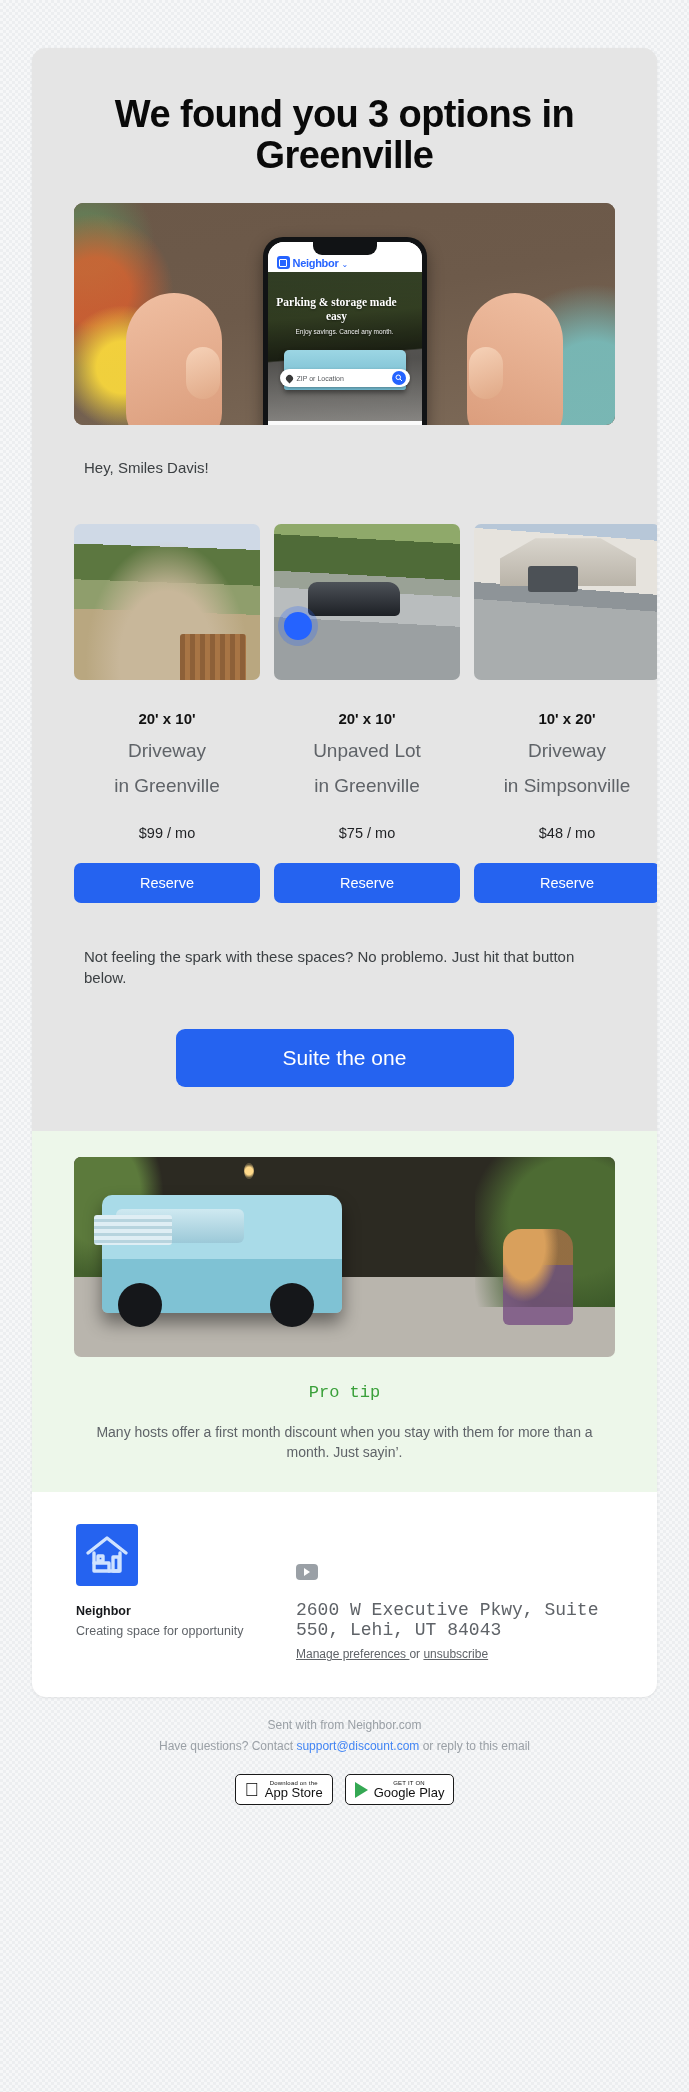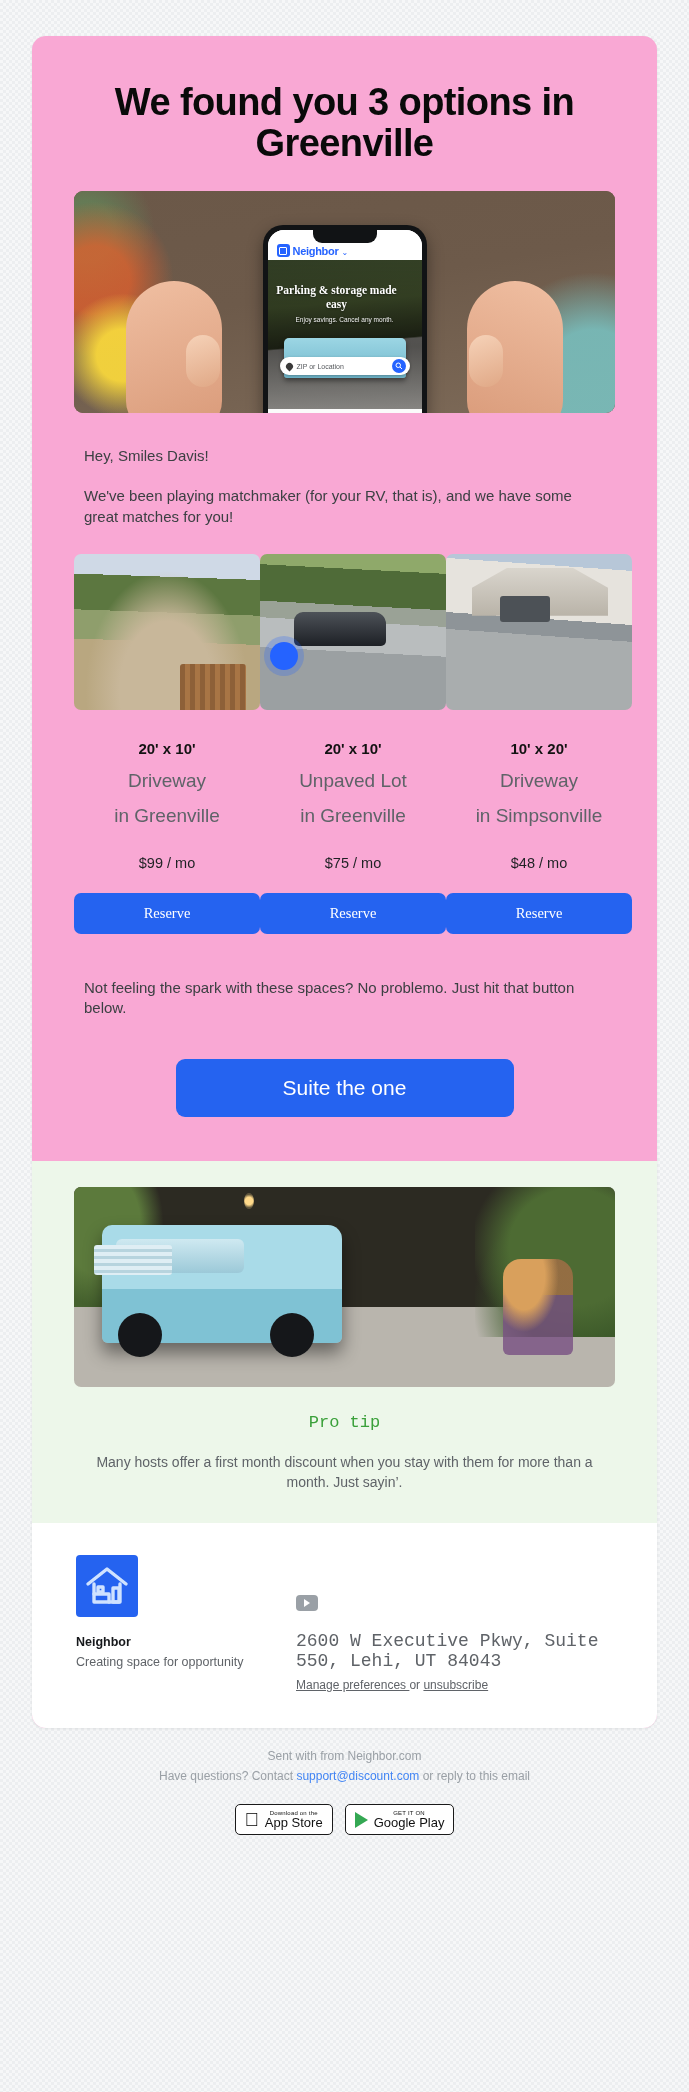--- a/index.html
+++ b/index.html
@@ -15,22 +15,22 @@
                       linear-gradient(45deg, #eceef0 25%, transparent 25%, transparent 75%, #eceef0 75%);
     background-size: 6px 6px;
     background-position: 0 0, 3px 3px;
     background-color: #f6f7f8;
     padding: 32px 0 0 0;
   }
 
   
   .email-card {
     width: 625px;
-    margin: 4px auto;
-    background: #f9a8d4;
+    margin: 16px auto;
+    background: #e5e5e5;
     border-radius: 14px;
     box-shadow: 0 1px 3px rgba(0,0,0,.07);
     overflow: hidden;
   }
 
   
   .headline-wrap { padding: 46px 52px 28px; }
   .headline {
     font-size: 38px;
     line-height: 1.07;
@@ -152,21 +152,21 @@
     background: #fbfbfb; display: flex; align-items: center; justify-content: center;
   }
 
   
   .body-wrap { padding: 34px 52px 0; }
   .greet { font-size: 15px; color: #3c4043; margin-bottom: 22px; }
   .intro { font-size: 15px; color: #3c4043; line-height: 1.38; }
 
   
   .listings {
-    display: flex; gap: 0; padding: 26px 42px 0;
+    display: flex; gap: 14px; padding: 26px 42px 0;
     overflow: hidden;
   }
   .listing { width: 186px; flex: none; }
   .listing-photo {
     height: 156px; border-radius: 7px; overflow: hidden; position: relative;
   }
   .photo-a {
     background:
       radial-gradient(ellipse at 50% 88%, #c8b79a 0 36%, rgba(200,183,154,0) 62%),
       linear-gradient(182deg,#cfd9e6 0 16%,#5c7740 16% 38%,#8f9e6c 38% 56%,#b9a780 56% 100%);
@@ -210,21 +210,21 @@
   .listing-type, .listing-city {
     text-align: center; font-size: 19px; color: #5f6368; margin-top: 13px;
   }
   .listing-price {
     text-align: center; font-size: 14.5px; color: #1f2124; margin-top: 28px;
   }
   .reserve-btn {
     display: block; width: 100%; margin-top: 22px;
     background: #2563f0; color: #fff; border: none;
     border-radius: 7px; padding: 12px 16px;
-    font-size: 14.5px; font-family: Liberation Serif, serif; cursor: pointer;
+    font-size: 14.5px; font-family: Liberation Sans, sans-serif; cursor: pointer;
   }
 
   
   .cta-text {
     padding: 44px 52px 0; font-size: 15px; color: #3c4043; line-height: 1.38;
   }
   .cta-wrap { padding: 40px 52px 44px; display: flex; justify-content: center; }
   .cta-btn {
     width: 338px; background: #2563f0; color: #fff; border: none;
     border-radius: 9px; padding: 17px 0; font-size: 21px;
@@ -370,21 +370,20 @@
           
         </div>
       </div>
     </div>
     <div class="hero-thumb-l"></div>
     <div class="hero-thumb-r"></div>
   </div>
 
   <div class="body-wrap">
     <p class="greet">Hey, Smiles Davis!</p>
-    <p class="intro">We've been playing matchmaker (for your RV, that is), and we have some great matches for you!</p>
   </div>
 
   <div class="listings">
     <div class="listing">
       <div class="listing-photo photo-a"></div>
       <div class="listing-size">20' x 10'</div>
       <div class="listing-type">Driveway</div>
       <div class="listing-city">in Greenville</div>
       <div class="listing-price">$99 / mo</div>
       <button class="reserve-btn">Reserve</button>

